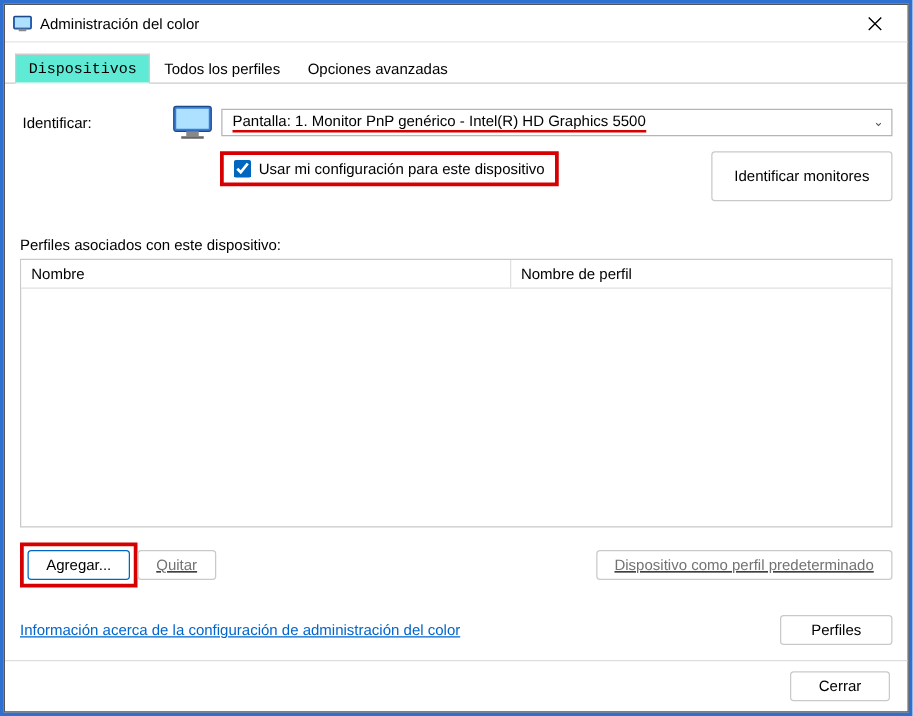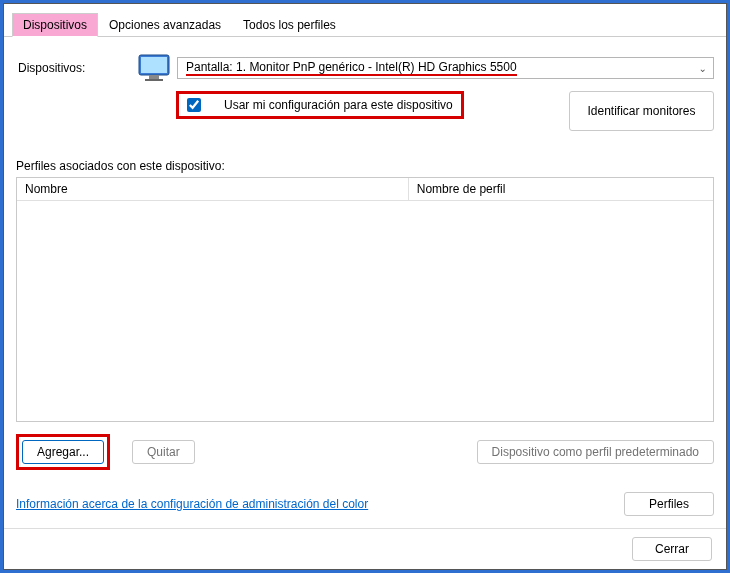--- a/index.html
+++ b/index.html
@@ -53,21 +53,22 @@
     padding: 4px 10px;
     border: 1px solid transparent;
     position: relative;
     top: 1px;
     cursor: default;
     color: #000;
   }
   .tab.active {
     border: 1px solid #ccc;
     border-bottom: 1px solid #fff;
-    background: #f9a8d4;
+    background: #5eead4;
+    font-family: Liberation Mono, monospace;
   }
   .content {
     flex: 1;
     padding: 16px 12px 8px 12px;
     display: flex;
     flex-direction: column;
   }
   .row-device {
     display: flex;
     align-items: center;
@@ -105,21 +106,21 @@
     margin-top: 8px;
     display: flex;
     align-items: flex-start;
   }
   .checkbox-wrap {
     margin-left: 160px;
     border: 3px solid #d60000;
     padding: 4px 8px;
     display: inline-flex;
     align-items: flex-end;
-    gap: 23px;
+    gap: 6px;
   }
   .checkbox-wrap input[type=checkbox] {
     accent-color: #0067c0;
     width: 14px; height: 14px;
     margin: 0;
   }
   .btn {
     background: #fff;
     border: 1px solid #c9c9c9;
     border-radius: 3px;
@@ -155,23 +156,24 @@
     background: #fff;
   }
   .profile-header .col {
     padding: 4px 8px;
     border-right: 1px solid #e0e0e0;
   }
   .profile-header .col.name { flex: 1.3; }
   .profile-header .col.file { flex: 1; border-right: none; }
   .row-buttons {
     display: flex;
-    gap: 22px;
+    gap: 0;
     margin-top: 12px;
     align-items: center;
+    text-decoration: underline;
   }
   .add-highlight {
     border: 3px solid #d60000;
     padding: 3px;
     display: inline-block;
   }
   .add-highlight .btn {
     border: 1px solid #0067c0;
     color: #000;
     width: 82px;
@@ -202,31 +204,46 @@
     justify-content: flex-end;
     padding-right: 2px;
   }
   .footer2 .btn { width: 80px; }
 </style>
 </head>
 <body>
 
 <div class="window">
 
+  <div class="titlebar">
+    <span class="app-icon">
+      <svg viewBox="0 0 16 16" width="16" height="16">
+        <rect x="1" y="2" width="14" height="10" rx="1" fill="#3a7bd5" stroke="#1a4a8a"></rect>
+        <rect x="2" y="3" width="12" height="8" fill="#aee1ff"></rect>
+        <rect x="5" y="12" width="6" height="2" fill="#888"></rect>
+      </svg>
+    </span>
+    <span class="title">Administración del color</span>
+    <div class="close">
+      <svg width="12" height="12" viewBox="0 0 12 12">
+          <path d="M1 1 L11 11 M11 1 L1 11" stroke="#000" stroke-width="1.1"></path>
+        </svg>
+    </div>
+  </div>
 
   <div class="tabstrip">
     <div class="tab active">Dispositivos</div>
+    <div class="tab">Todos los perfiles</div>
     <div class="tab">Opciones avanzadas</div>
-    <div class="tab">Todos los perfiles</div>
   </div>
 
   <div class="content">
 
     <div class="row-device">
-      <span class="device-label">Dispositivos:</span>
+      <span class="device-label">Identificar:</span>
       <span class="monitor-icon">
         <svg viewBox="0 0 34 30" width="34" height="30">
           <rect x="2" y="2" width="30" height="20" rx="2" fill="#3a7bd5" stroke="#1a4a8a"></rect>
           <rect x="4" y="4" width="26" height="16" fill="#aee1ff"></rect>
           <rect x="12" y="22" width="10" height="4" fill="#888"></rect>
           <rect x="8" y="26" width="18" height="2" fill="#666"></rect>
         </svg>
       </span>
       <div class="device-select">
         <span class="underline-red">Pantalla: 1. Monitor PnP genérico - Intel(R) HD Graphics 5500</span>

